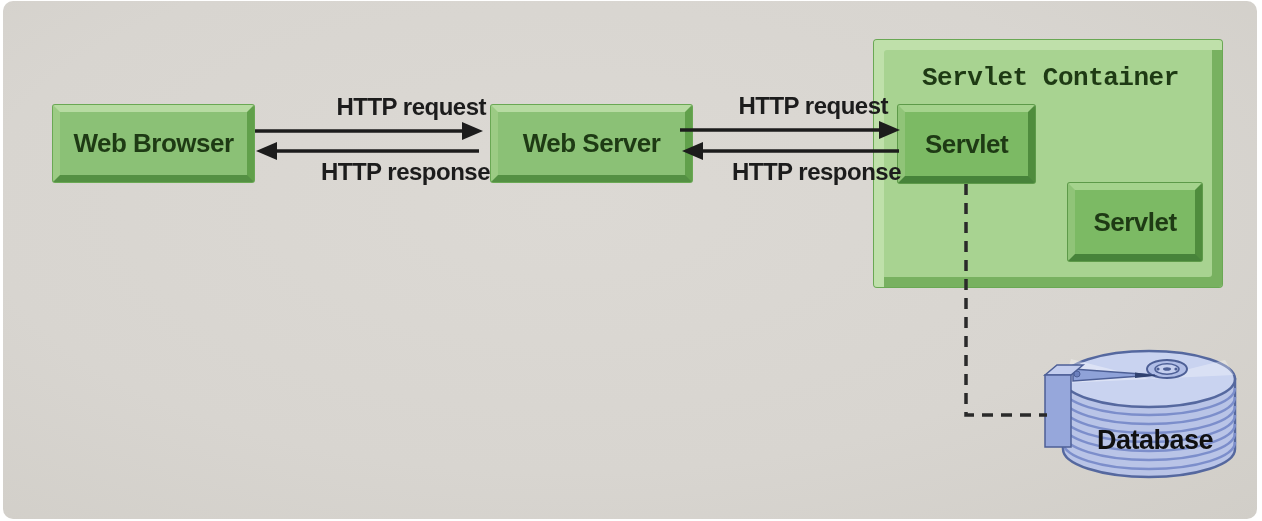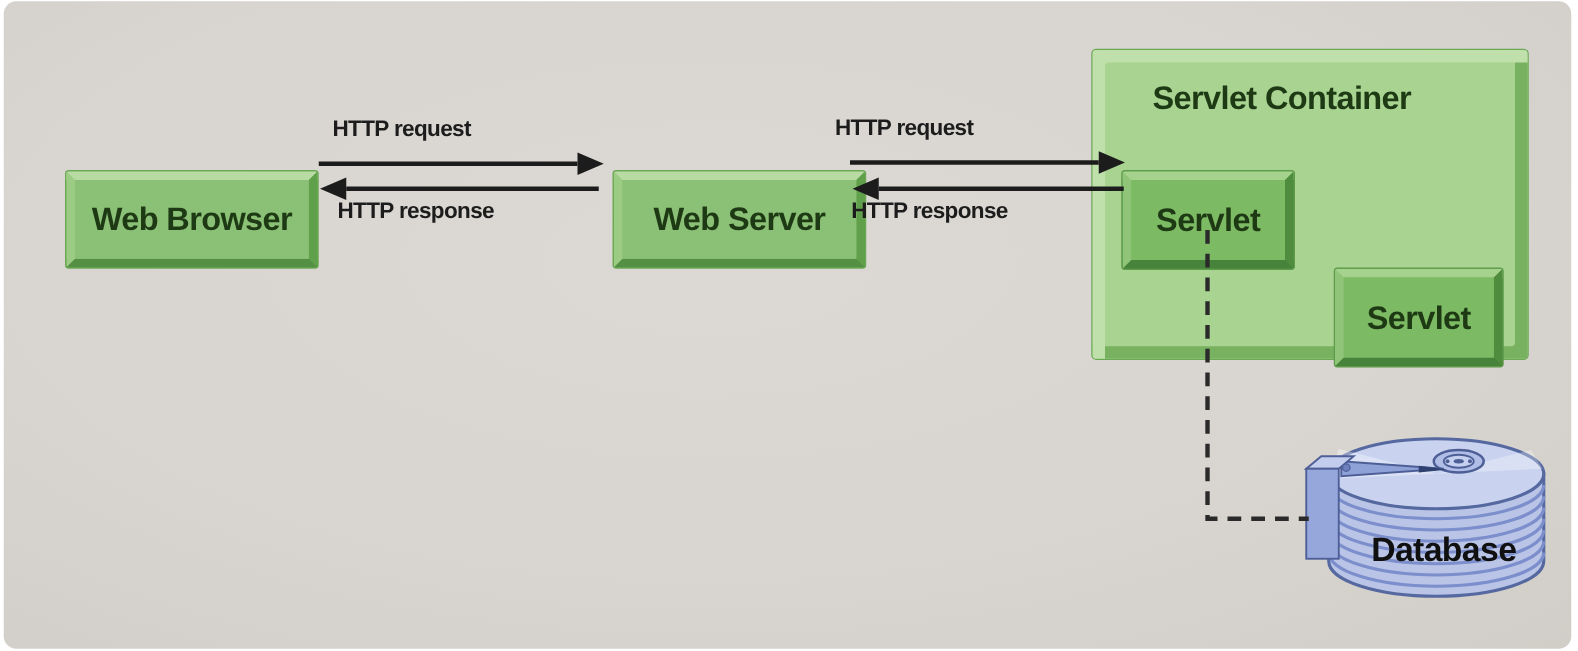--- a/index.html
+++ b/index.html
@@ -20,21 +20,20 @@
   .node {
     position: absolute;
     display: flex;
     align-items: center;
     justify-content: center;
     box-sizing: border-box;
     color: #1e3a14;
     font-size: 26px;
     font-weight: 600;
     letter-spacing: -0.5px;
-    margin-top: 32px;
   }
   .bevel-box {
     background: #8bc176;
     border-style: solid;
     border-width: 7px;
     border-color: #b7dba2 #61a04b #549043 #9ccb84; 
     box-shadow: 0 0 0 1px #6aa854;
     border-radius: 2px;
   }
   .servlet-box {
@@ -45,35 +44,36 @@
     box-shadow: 0 0 0 1px #5d9a49;
     border-radius: 2px;
   }
   .container-box {
     position: absolute;
     background: #a8d391;
     border-radius: 3px;
     box-shadow: 0 0 0 1px #6aa854,
                 inset 10px 10px 0 #bfe0aa,
                 inset -10px -10px 0 #78b160;
+    font-family: Liberation Mono, monospace;
   }
   .container-title {
     position: absolute;
     color: #1e3a14;
     font-size: 26px;
     font-weight: 600;
     letter-spacing: -0.5px;
     white-space: nowrap;
   }
   .edge-label {
     position: absolute;
     width: 220px;
-    text-align: left;
+    text-align: right;
     color: #1c1c1c;
-    font-size: 18px;
+    font-size: 24px;
     font-weight: 600;
     letter-spacing: -0.5px;
     white-space: nowrap;
   }
   svg.overlay {
     position: absolute;
     left: 0; top: 0;
     width: 1262px;
     height: 521px;
     pointer-events: none;

